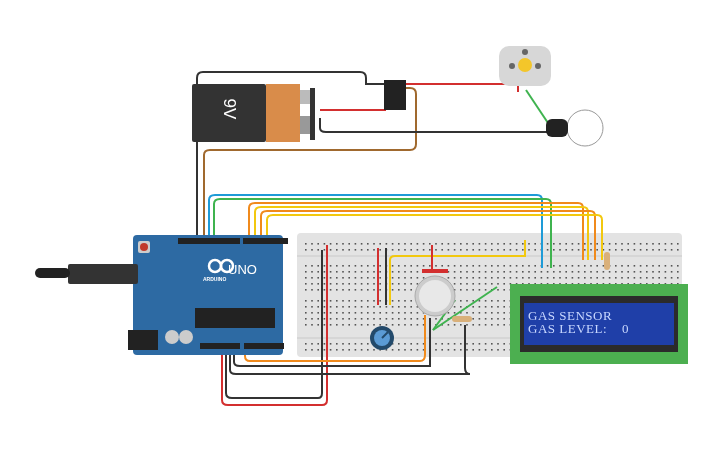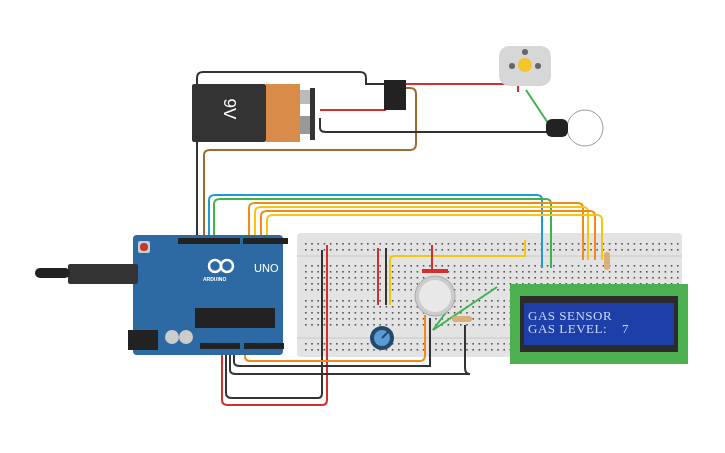--- a/index.html
+++ b/index.html
@@ -1,21 +1,21 @@
 <!DOCTYPE html>
 <html><head>
 <meta charset="utf-8">
 <style>
   html,body{margin:0;padding:0;background:#ffffff;}
   body{width:725px;height:453px;overflow:hidden;font-family:"Liberation Sans",sans-serif;}
   #stage{position:relative;width:725px;height:453px;}
   svg{position:absolute;left:0;top:0;}
   .lcd-text{position:absolute;left:528px;top:309px;font-family:Liberation Serif, serif;font-size:13px;line-height:13px;color:#c9d8ff;letter-spacing:0.5px;white-space:pre;}
   .bat-label{position:absolute;left:219px;top:99px;color:#fff;font-size:17px;transform:rotate(90deg);transform-origin:center;}
-  .uno-text{position:absolute;left:254px;top:262px;color:#fff;font-size:11px;}
+  .uno-text{position:absolute;left:228px;top:262px;color:#fff;font-size:13px;}
   .ard-text{position:absolute;left:203px;top:276px;color:#fff;font-size:5px;font-weight:bold;}
 </style>
 </head>
 <body>
 
 <div id="stage">
 <svg width="725" height="453" viewBox="0 0 725 453">
 
   <g>
     <rect x="297" y="233" width="385" height="124" rx="4" fill="#e3e3e3"></rect>
@@ -965,14 +965,14 @@
   <g>
     <rect x="510" y="284" width="178" height="80" fill="#4caf50"></rect>
     <rect x="520" y="296" width="158" height="56" fill="#2b2b2b"></rect>
     <rect x="524" y="303" width="150" height="42" fill="#1f3fa8"></rect>
   </g>
 </svg>
 
 <div class="bat-label">9V</div>
 <div class="uno-text">UNO</div>
 <div class="ard-text">ARDUINO</div>
-<div class="lcd-text"><div>GAS SENSOR</div><div>GAS LEVEL:    7</div></div>
+<div class="lcd-text"><div>GAS SENSOR</div><div>GAS LEVEL:    0</div></div>
 </div>
 
 </body></html>

